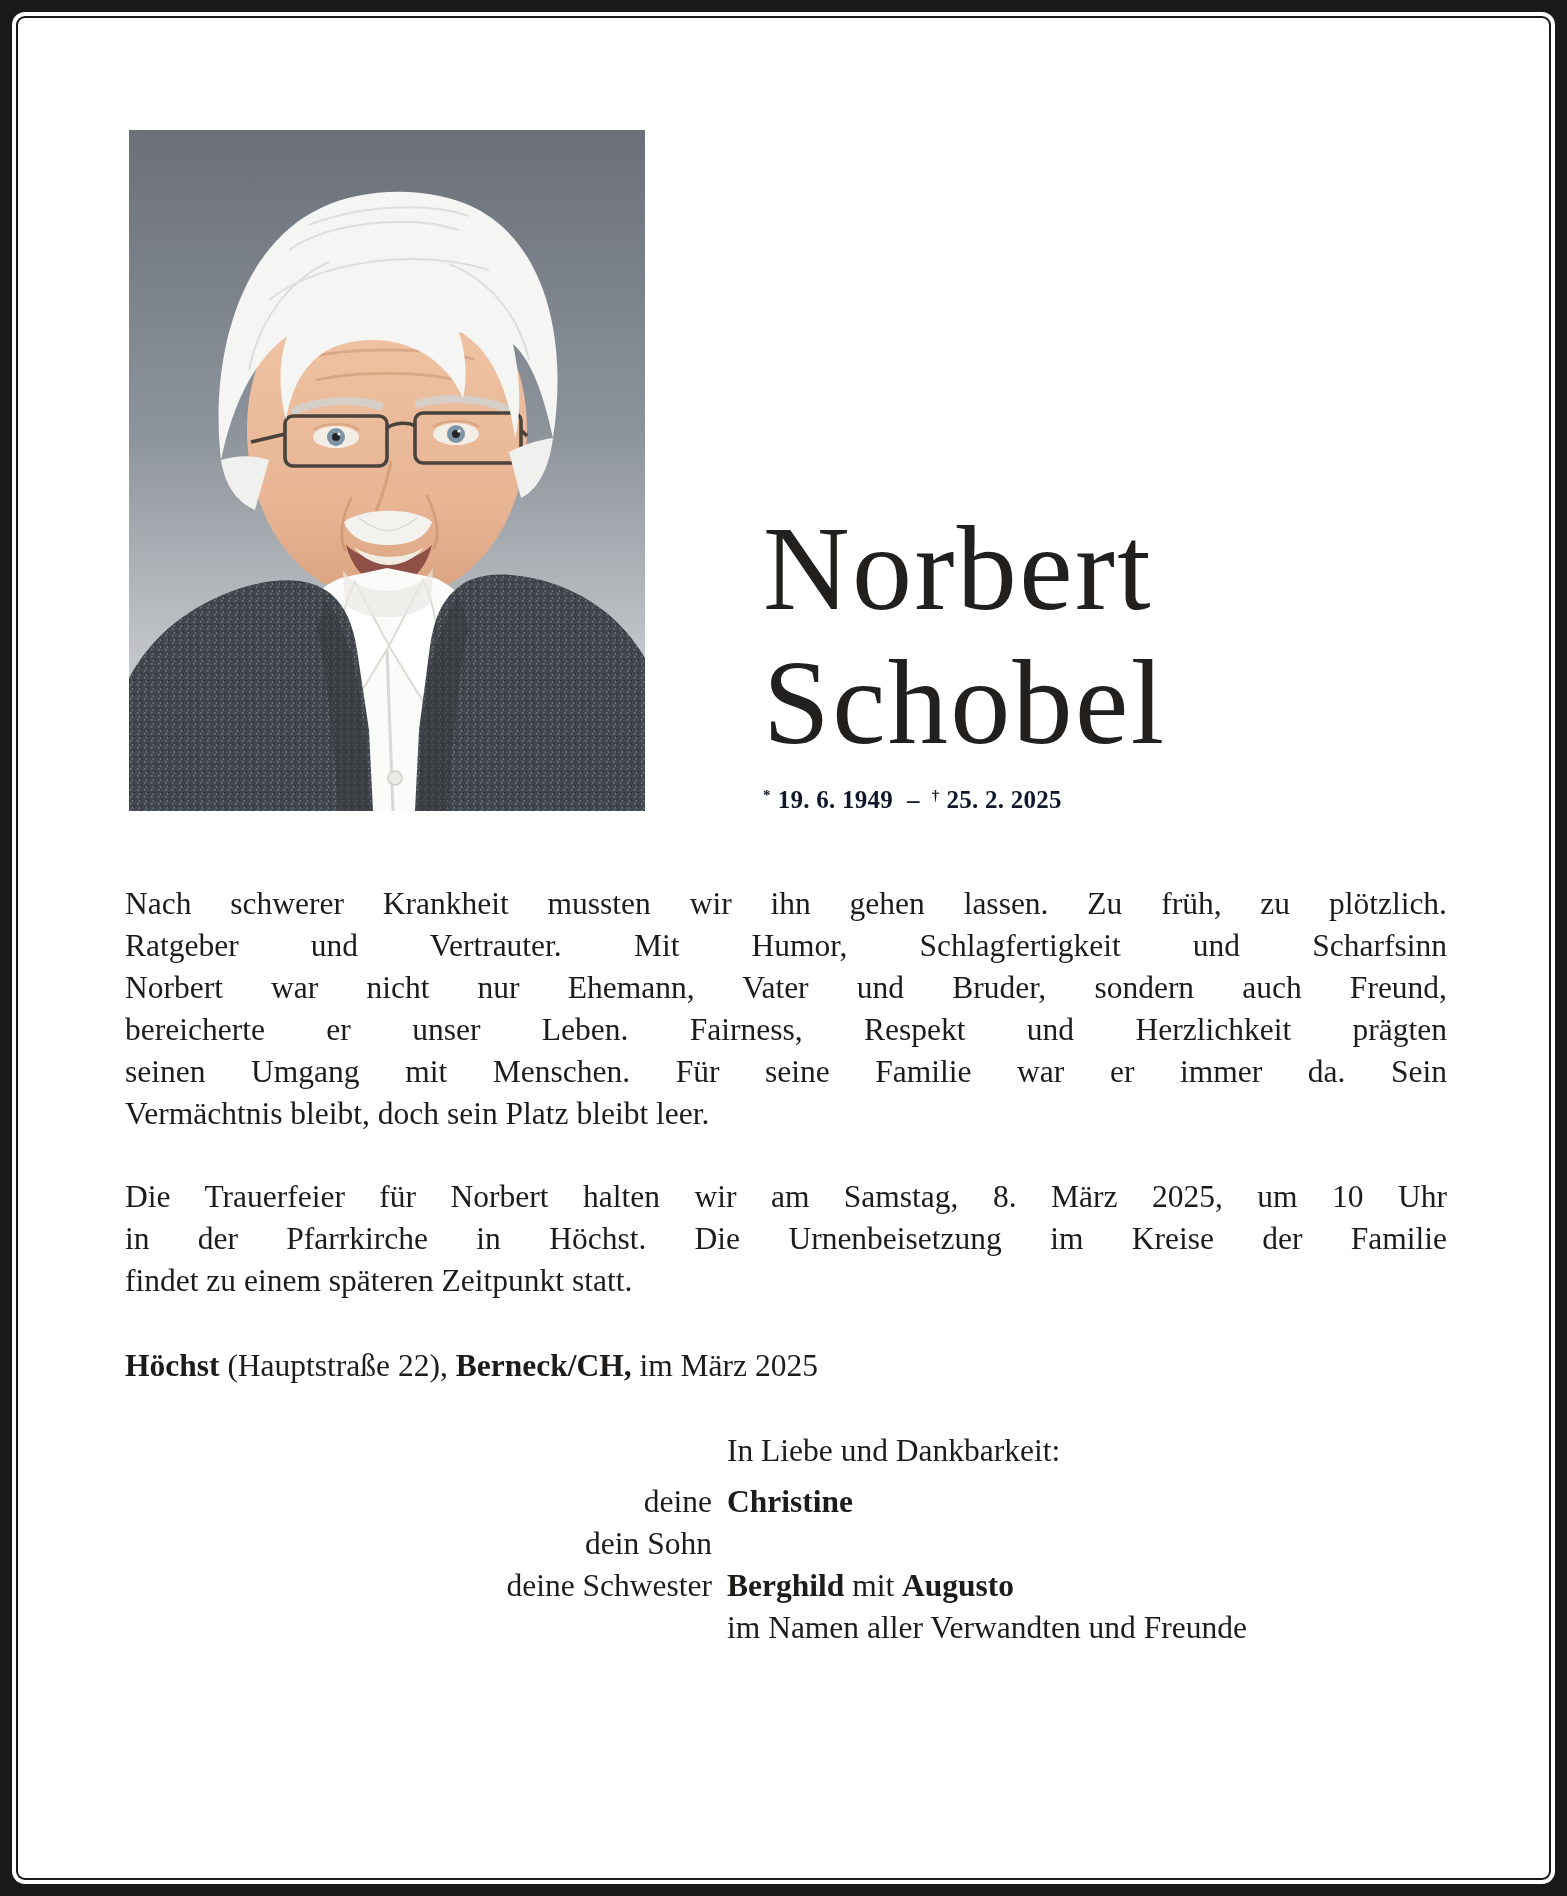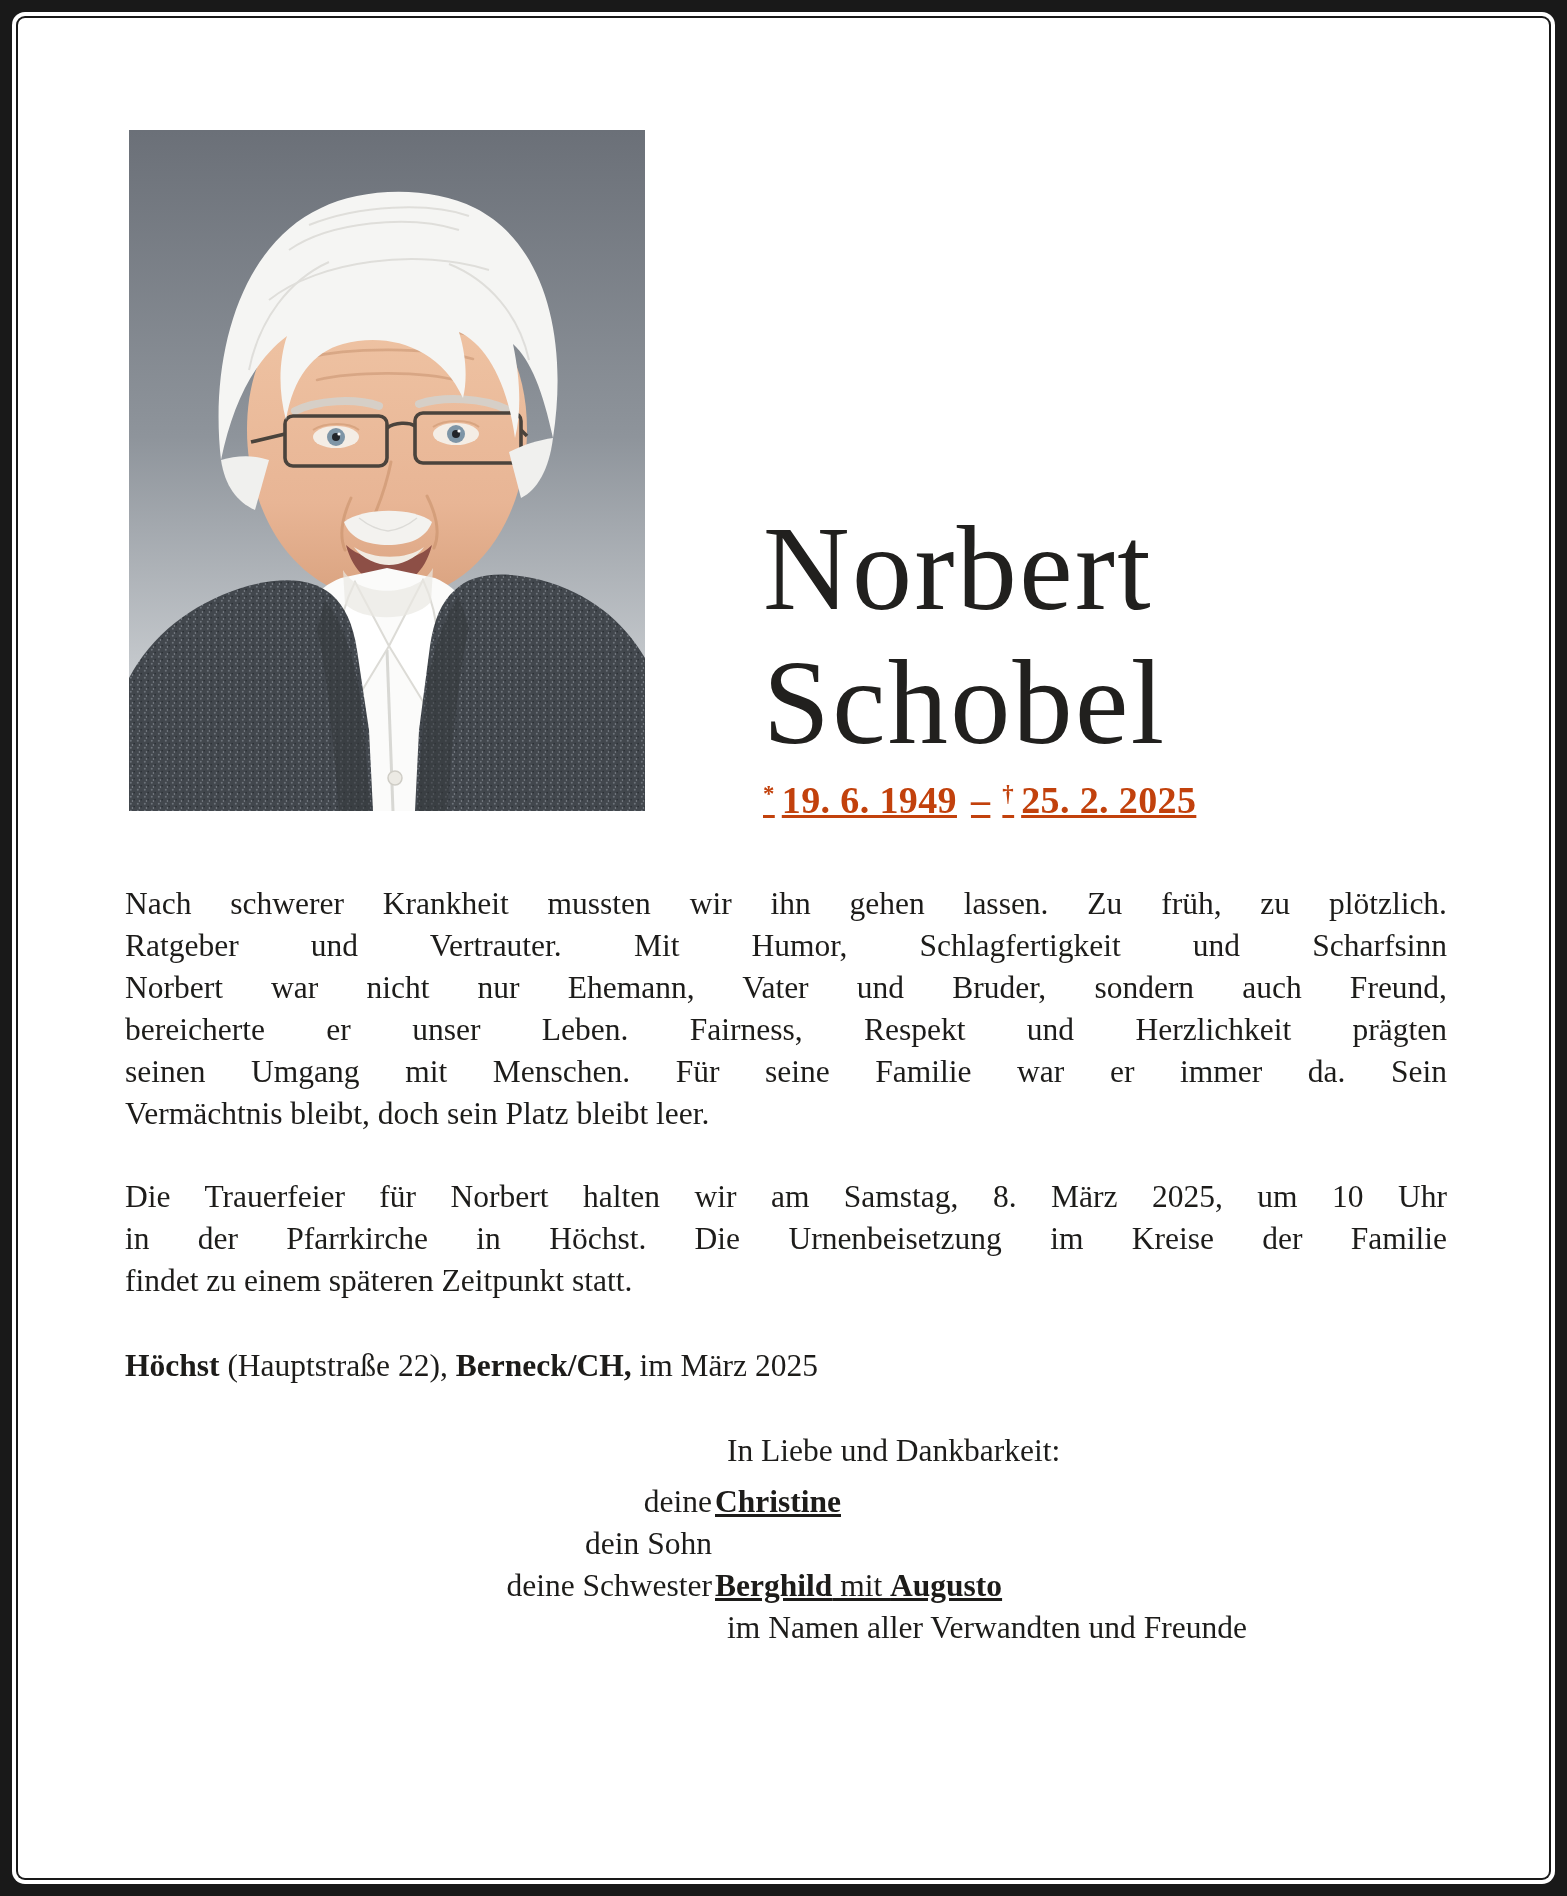--- a/index.html
+++ b/index.html
@@ -17,23 +17,22 @@
     position:absolute;left:111px;top:112px;width:516px;height:681px;overflow:hidden;
   }
   .photo svg{display:block;}
   .name-block{
     position:absolute;left:745px;top:484px;white-space:nowrap;
   }
   .name-line{
     font-size:120px;line-height:134px;letter-spacing:0.02em;color:#21201e;
   }
   .dates{
-    margin-top:6px;font-size:38px;line-height:48px;font-weight:700;color:#c2410c;
+    margin-top:6px;font-size:25px;line-height:48px;font-weight:700;color:#0f172a;
     letter-spacing:0.01em;
-    text-decoration:underline;
   }
   .dates sup{
     font-size:60%;position:relative;top:-0.52em;vertical-align:baseline;font-weight:700;
   }
   .dates .sep{margin:0 12px 0 14px;}
   .dates .sym-b{margin-right:7px;}
   .dates .sym-d{margin-right:7px;}
   .bodyblock{
     position:absolute;left:107px;width:1322px;font-size:31.5px;line-height:42px;
   }
@@ -48,21 +47,21 @@
   .b{font-weight:700;text-align:right;}
   .closing-intro{
     position:absolute;left:709px;top:1412px;font-size:31.5px;line-height:42px;
   }
   .mourners{
     position:absolute;left:107px;top:1463px;width:1322px;
     font-size:31.5px;
   }
   .mourner-row{display:flex;line-height:42px;}
   .mourner-label{width:587px;text-align:right;flex:0 0 587px;}
-  .mourner-names{margin-left:3px;flex:1;text-decoration:underline;}
+  .mourner-names{margin-left:15px;flex:1;}
   .closing-outro{
     position:absolute;left:709px;top:1589px;font-size:31.5px;line-height:42px;white-space:nowrap;
   }
 </style>
 </head>
 <body>
 
 <div class="page">
 
   <div class="photo">

